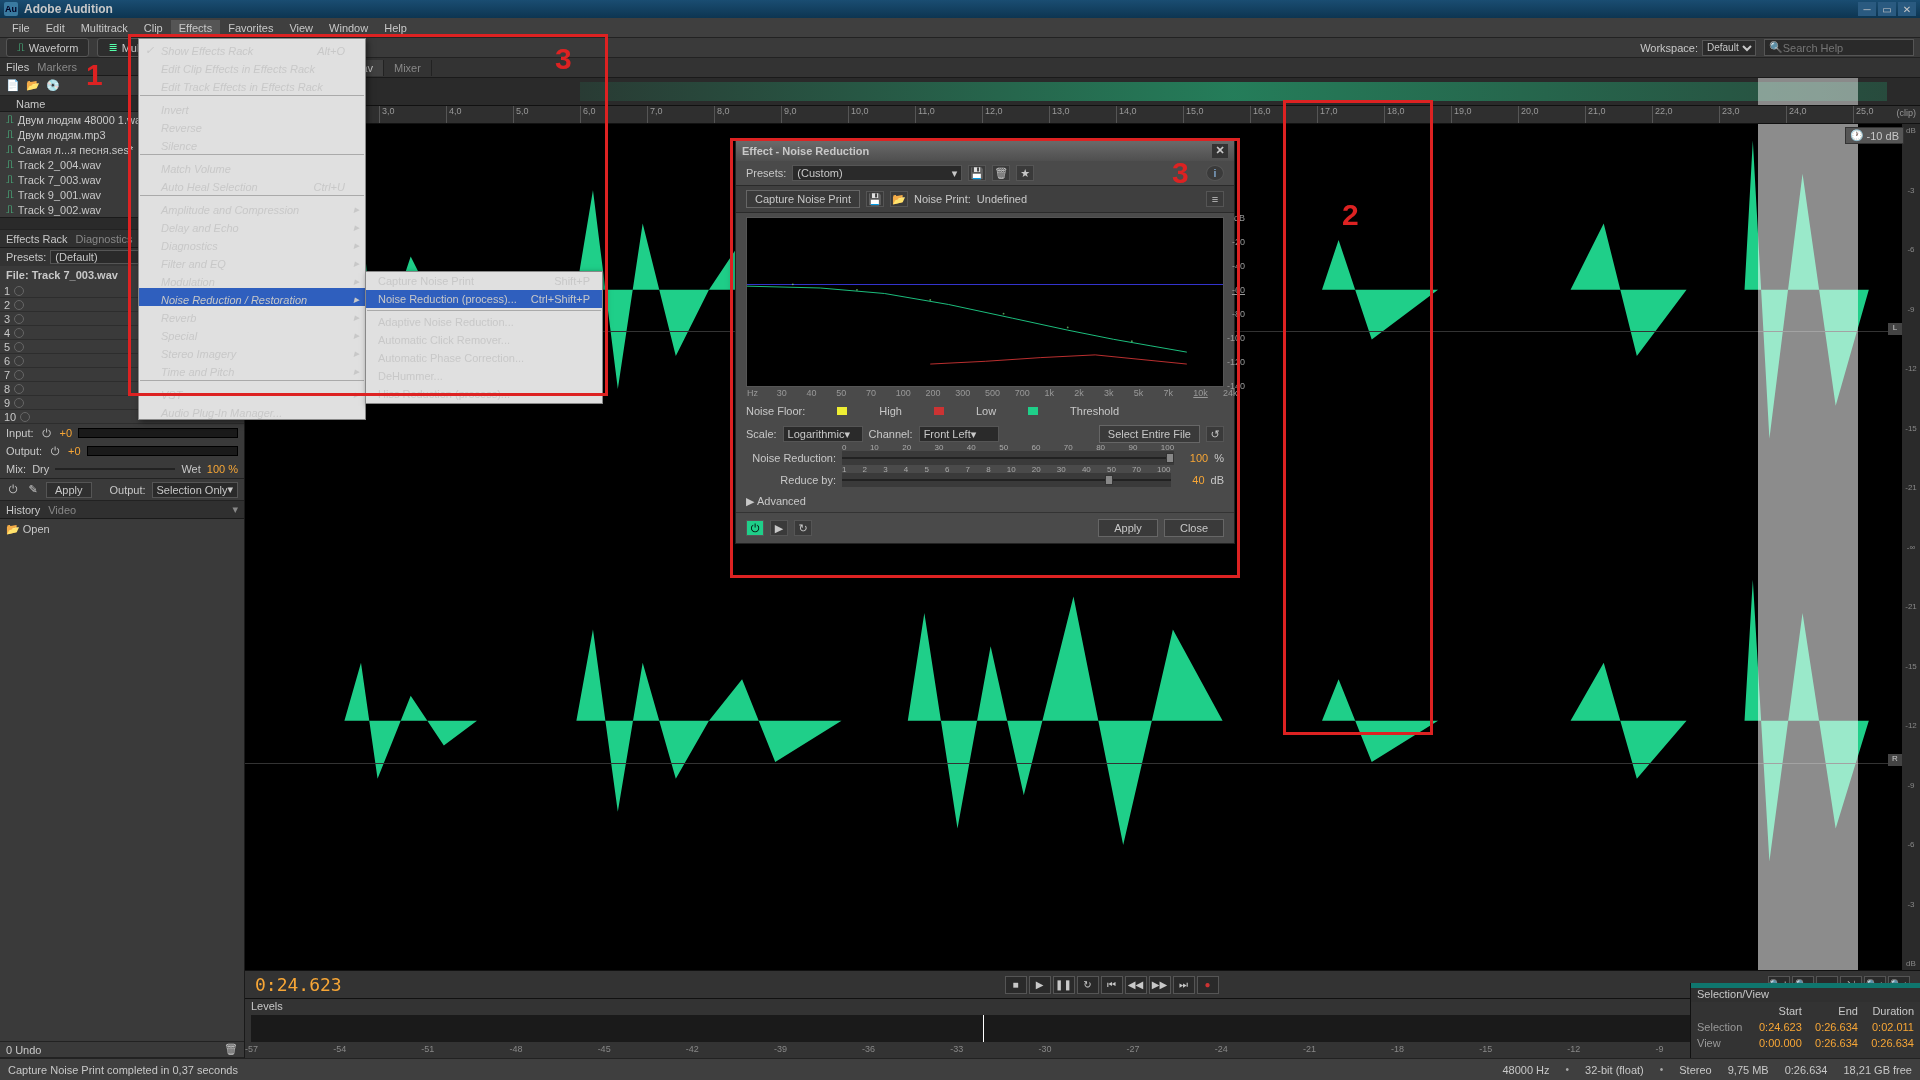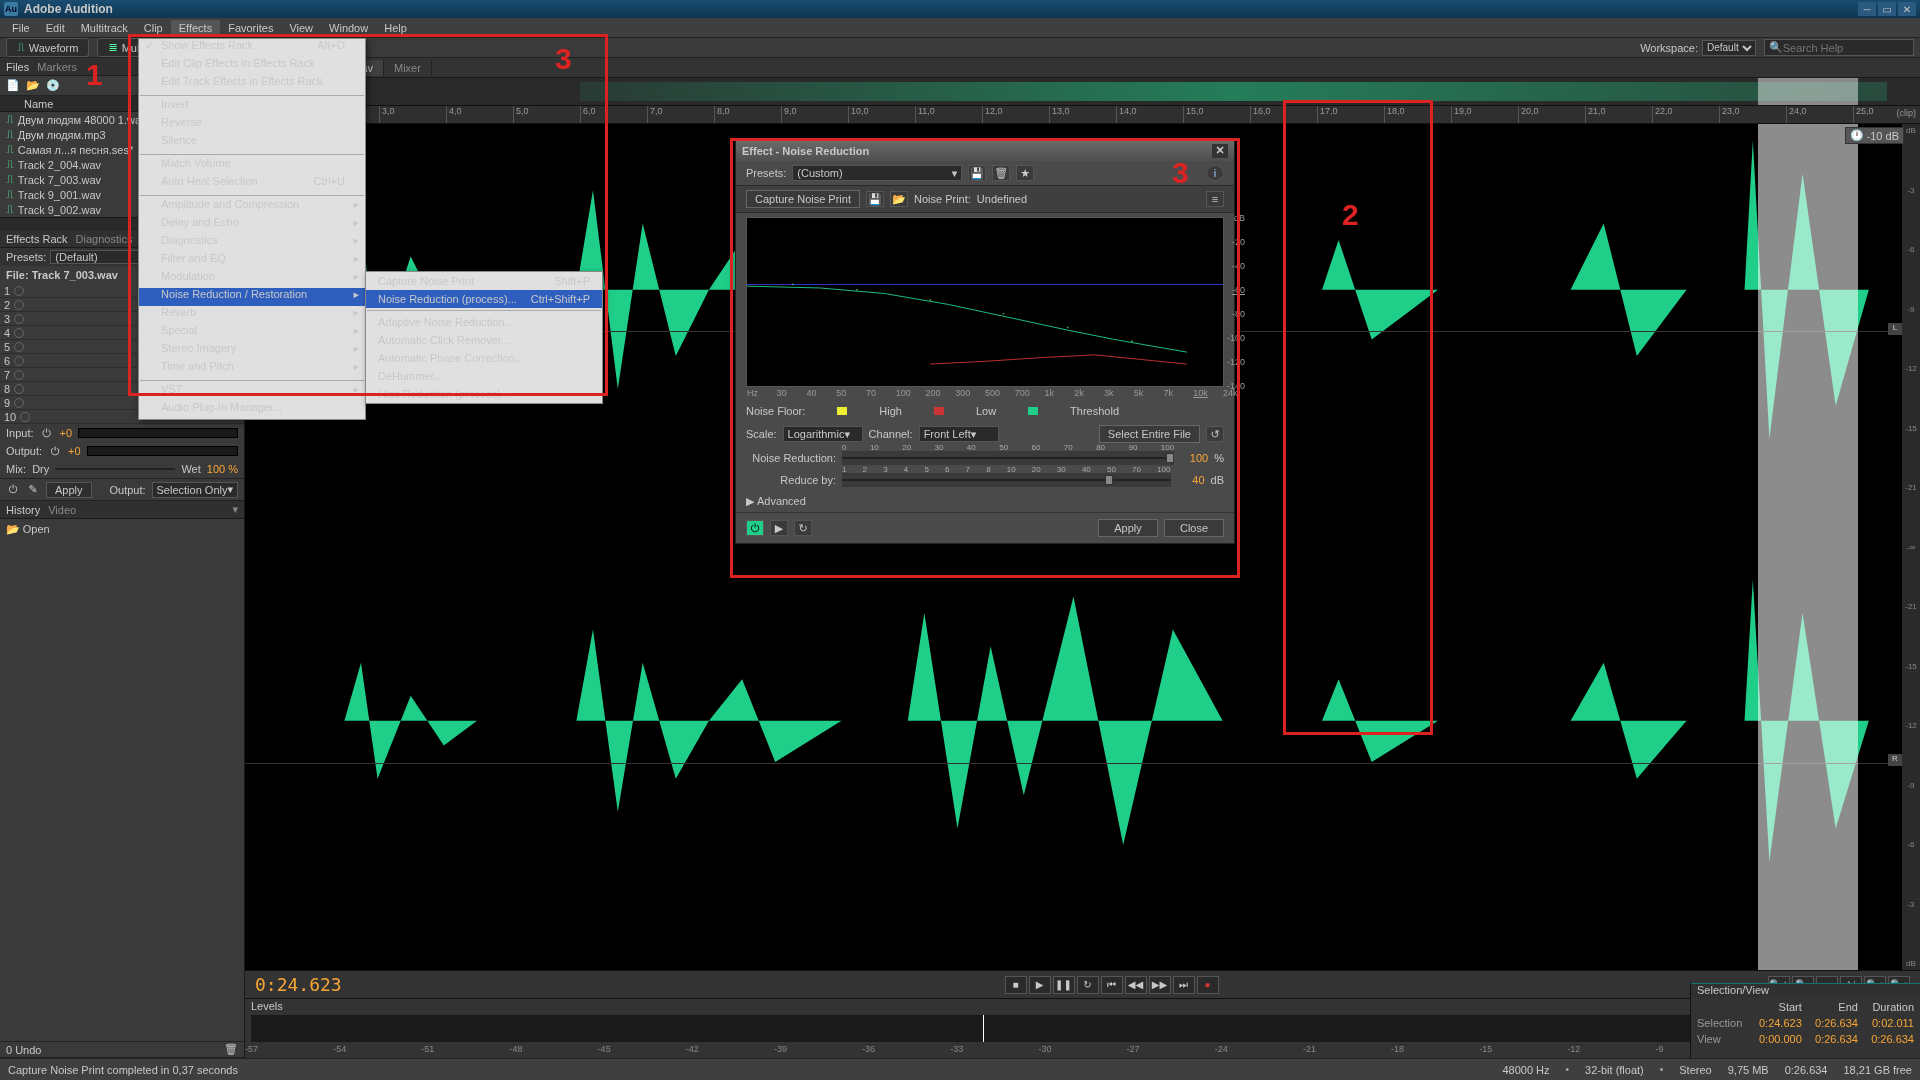--- a/index.html
+++ b/index.html
@@ -19,21 +19,21 @@
 .searchbox{display:flex;align-items:center;background:#2a2a2a;border:1px solid #555;padding:1px 4px;width:150px;}
 .searchbox input{background:transparent;border:none;color:#c8c8c8;outline:none;width:100%;}
 
 .main{ position:absolute; top:58px; left:0; right:0; bottom:22px; display:flex;}
 .leftcol{ width:245px; background:#3a3a3a; display:flex; flex-direction:column; border-right:1px solid #1a1a1a;}
 .panel{ border-bottom:1px solid #222;}
 .panel-head{ height:18px; background:#303030; display:flex; align-items:center; padding:0 6px; gap:8px; border-bottom:1px solid #1a1a1a;}
 .panel-head .closex{margin-left:auto;color:#888;}
 .files-tools{height:20px;display:flex;align-items:center;gap:6px;padding:0 6px;border-bottom:1px solid #222;}
 .ico{width:14px;height:14px;display:inline-flex;align-items:center;justify-content:center;}
-.name-row{height:16px;background:#2a2a2a;padding:0 24px;display:flex;align-items:center;border-bottom:1px solid #1a1a1a;}
+.name-row{height:16px;background:#2a2a2a;padding:0 16px;display:flex;align-items:center;border-bottom:1px solid #1a1a1a;}
 .filelist{flex:0 0 190px;overflow:auto;background:#3a3a3a;}
 .filelist .fr{height:15px;display:flex;align-items:center;padding:0 6px;gap:4px;}
 .filelist .fr.sel{color:#f7a636;}
 .filelist .fr .wic{color:#5fa;}
 .sbar{height:12px;background:#2a2a2a;border-top:1px solid #1a1a1a;}
 
 .fxrack{flex:0 0 260px;display:flex;flex-direction:column;}
 .fxrack .presets{height:18px;display:flex;align-items:center;padding:0 6px;gap:4px;background:#333;}
 .fxrack .presets .dd{flex:1;background:#2a2a2a;border:1px solid #555;height:14px;padding:0 4px;display:flex;align-items:center;}
 .fxrack .filelabel{padding:3px 6px;font-weight:bold;}
@@ -80,33 +80,33 @@
 .tbtn.rec{color:#c33;}
 .zoombtns{display:flex;gap:2px;}
 
 .levels{height:60px;background:#333;border-top:1px solid #111;display:flex;flex-direction:column;}
 .levels .head{height:14px;padding:0 6px;display:flex;align-items:center;}
 .levels .meterbar{flex:1;background:#1a1a1a;margin:2px 6px;position:relative;}
 .levels .scale{height:14px;position:relative;padding:0 10px;}
 .levels .scale span{position:absolute;font-size:9px;color:#888;}
 
 .rightcol{width:230px;background:#333;border-left:1px solid #111;display:flex;flex-direction:column;}
-.selview{border-top:1px solid #0f766e;}
+.selview{border-top:5px solid #0f766e;}
 .selview .head{height:14px;padding:0 6px;background:#303030;}
 .selview table{width:100%;font-size:10px;}
 .selview td{padding:1px 4px;text-align:right;}
 .selview td:first-child{text-align:left;color:#999;}
 .selview .yel{color:#f7a636;}
 
 .statusbar{position:absolute;left:0;right:0;bottom:0;height:22px;background:#3f3f3f;border-top:1px solid #222;display:flex;align-items:center;padding:0 8px;gap:16px;font-size:10px;color:#aaa;}
 .statusbar .sp{flex:1;}
 
 
 .effects-menu{position:absolute;left:138px;top:38px;width:228px;background:#e0e0e0;border:1px solid #888;box-shadow:2px 2px 6px rgba(0,0,0,0.5);z-index:50;}
-.effects-menu .mi{height:18px;display:flex;align-items:flex-start;padding:0 20px 0 22px;color:#222;position:relative;}
+.effects-menu .mi{height:18px;display:flex;align-items:flex-end;padding:0 20px 0 22px;color:#222;position:relative;font-style:italic;}
 .effects-menu .mi.disabled{color:#999;}
 .effects-menu .mi.sep{height:1px;background:#aaa;margin:2px 1px;padding:0;}
 .effects-menu .mi.hl{background:#2f5fbe;color:#fff;}
 .effects-menu .mi .sc{margin-left:auto;}
 .effects-menu .mi .arw{position:absolute;right:6px;}
 .effects-menu .mi .chk{position:absolute;left:6px;}
 .submenu{position:absolute;left:365px;top:271px;width:238px;background:#e0e0e0;border:1px solid #888;box-shadow:2px 2px 6px rgba(0,0,0,0.5);z-index:51;}
 .submenu .mi{height:18px;display:flex;align-items:center;padding:0 12px;color:#222;}
 .submenu .mi.hl{background:#2f5fbe;color:#fff;}
 .submenu .mi .sc{margin-left:auto;}

